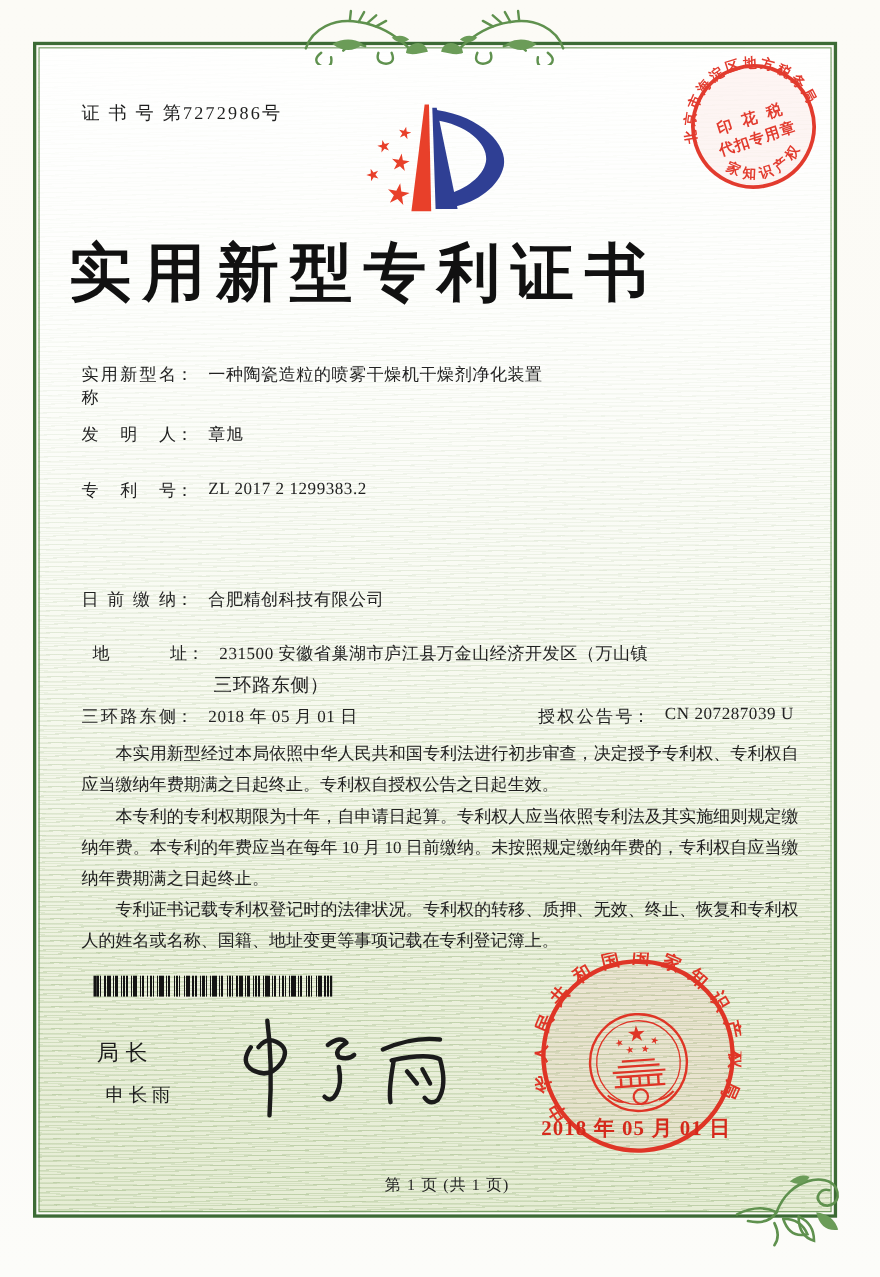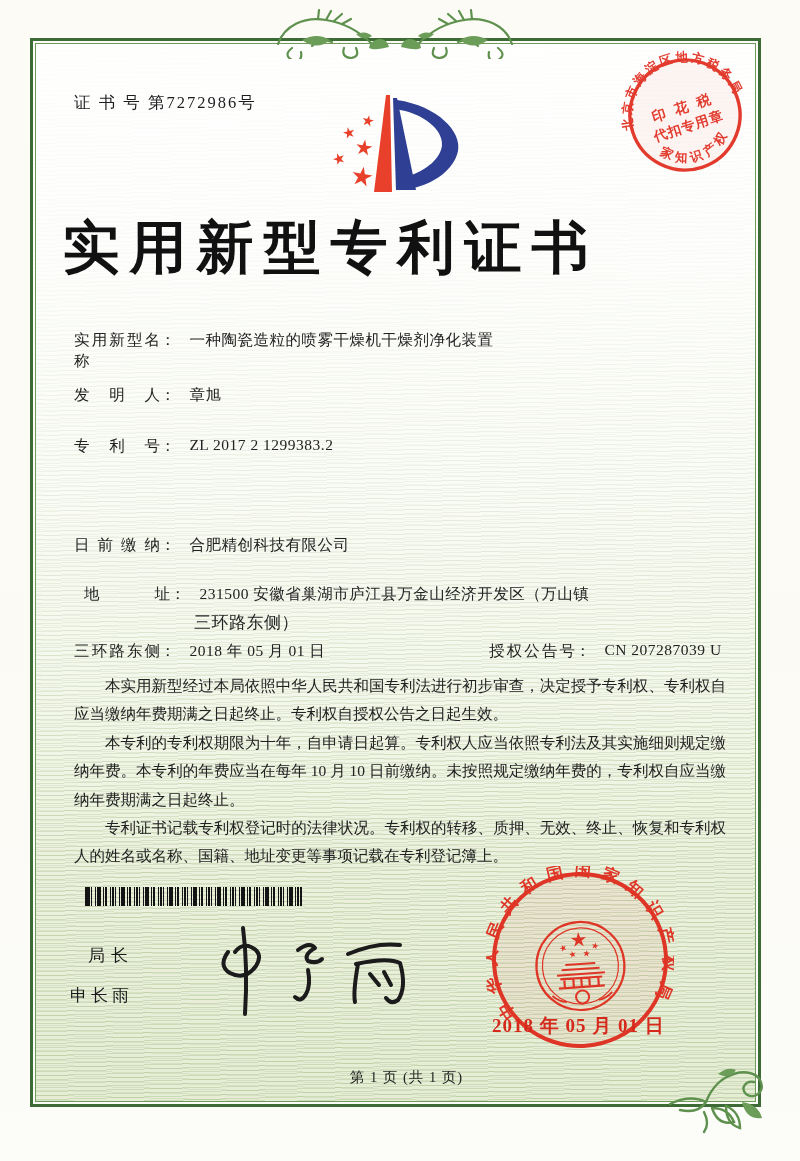--- a/index.html
+++ b/index.html
@@ -51,22 +51,22 @@
     background:repeating-linear-gradient(90deg,
       #141414 0 2px, rgba(0,0,0,0) 2px 3px,
       #141414 3px 4px, rgba(0,0,0,0) 4px 7px,
       #141414 7px 8px, rgba(0,0,0,0) 8px 9px,
       #141414 9px 13px, rgba(0,0,0,0) 13px 15px,
       #141414 15px 16px, rgba(0,0,0,0) 16px 17px,
       #141414 17px 19px, rgba(0,0,0,0) 19px 22px,
       #141414 22px 23px, rgba(0,0,0,0) 23px 24px);
     border-left:3px solid #141414;border-right:2px solid #141414;
   }
-  .signer-role{left:88px;top:944px;font-size:17px;letter-spacing:6px;color:#1c1c1c;}
-  .signer-name{left:70px;top:984px;font-size:17px;letter-spacing:4px;color:#1c1c1c;font-family:Liberation Mono, monospace;}
+  .signer-role{left:88px;top:944px;font-size:20px;letter-spacing:6px;color:#1c1c1c;}
+  .signer-name{left:96px;top:984px;font-size:17px;letter-spacing:4px;color:#1c1c1c;font-family:Liberation Mono, monospace;}
   .seal-date{
     left:492px;top:1013px;width:200px;font-size:19px;font-weight:700;
     color:#d5291b;letter-spacing:1px;white-space:nowrap;
   }
   .footer{left:30px;top:1068px;width:753px;text-align:center;font-size:14.5px;letter-spacing:1px;color:#1f1f1f;}
   svg{display:block;}
 </style>
 </head>
 <body>
 

